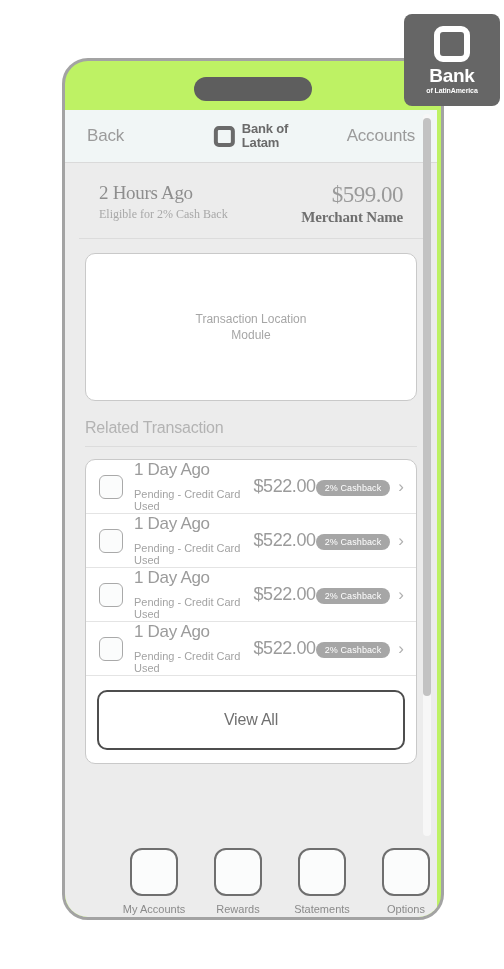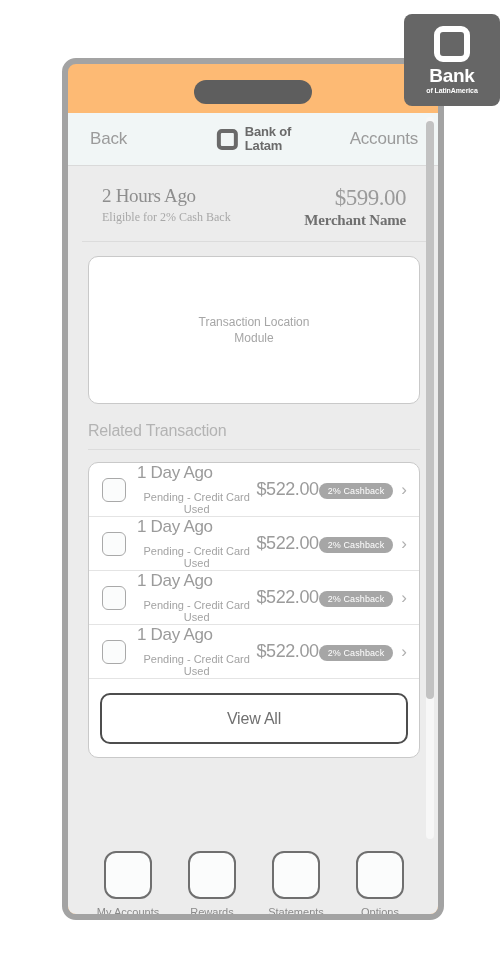--- a/index.html
+++ b/index.html
@@ -50,23 +50,23 @@
     margin-top: 2px;
   }
 
   
   .phone {
     position: absolute;
     left: 62px;
     top: 58px;
     width: 382px;
     height: 862px;
-    background: #fdba74;
-    border: 6px solid #a3a3a3;
-    border-radius: 14px;
+    background: #bef264;
+    border: 3px solid #a3a3a3;
+    border-radius: 26px;
     overflow: hidden;
     z-index: 10;
   }
 
   .speaker {
     position: absolute;
     top: 16px;
     left: 50%;
     transform: translateX(-50%);
     width: 118px;
@@ -217,21 +217,20 @@
   .tx-when {
     font-size: 17px;
     color: #9b9b9b;
     letter-spacing: -0.3px;
     line-height: 1.05;
   }
   .tx-status {
     font-size: 11px;
     color: #a3a3a3;
     margin-top: 10px;
-    text-align: center;
   }
   .tx-right {
     text-align: right;
     flex: 0 0 auto;
     display: flex;
     flex-direction: row;
     align-items: flex-end;
   }
   .tx-amount {
     font-size: 18px;
@@ -252,21 +251,21 @@
     flex: 0 0 auto;
     margin-left: 8px;
     color: #b0b0b0;
     font-size: 17px;
     line-height: 1;
   }
 
   .viewall-wrap { padding: 14px 11px 13px 11px; }
   .viewall-btn {
     width: 100%;
-    height: 51px;
+    height: 60px;
     background: #ffffff;
     border: 2px solid #4d4d4d;
     border-radius: 10px;
     font-size: 16px;
     color: #707070;
     font-family: "Liberation Sans", sans-serif;
     letter-spacing: -0.2px;
     cursor: pointer;
   }
 
@@ -293,21 +292,21 @@
 
   
   .tabbar {
     position: absolute;
     left: 0;
     top: 779px;
     width: 372px;
     height: 78px;
     background: #ececec;
     display: flex;
-    justify-content: center;
+    justify-content: flex-end;
     gap: 22px;
     padding-top: 8px;
   }
   .tab-item {
     width: 62px;
     display: flex;
     flex-direction: column;
     align-items: center;
     cursor: pointer;
   }

